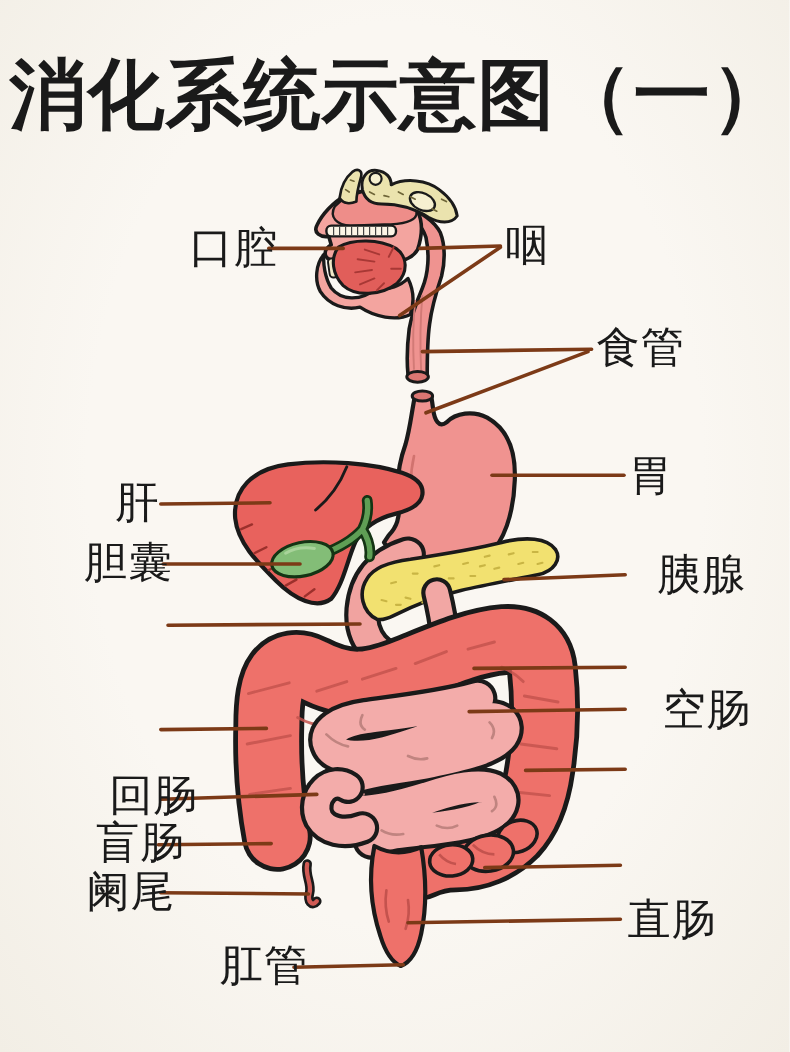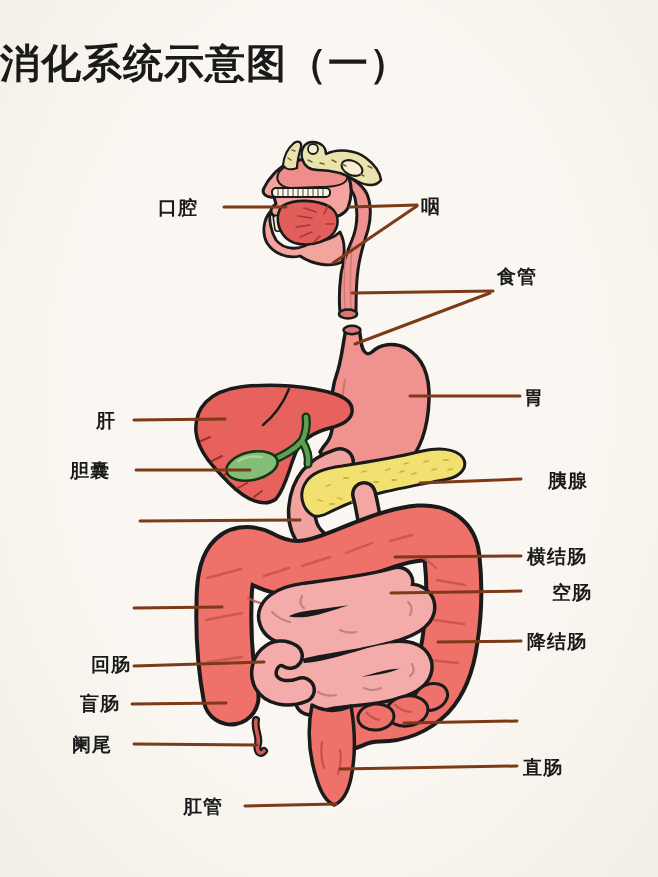--- a/index.html
+++ b/index.html
@@ -4,25 +4,25 @@
 <style>
   html,body{margin:0;padding:0;}
   body{
     width:658px;height:877px;position:relative;overflow:hidden;
     background:radial-gradient(ellipse at 50% 45%, #faf7f2 55%, #f2eee5 100%);
     font-family:"DejaVu Sans","Liberation Sans",sans-serif;
   }
   #stage{position:absolute;left:0;top:0;width:658px;height:877px;}
   svg{position:absolute;left:0;top:0;}
   .title{
-    position:absolute;left:0;top:36px;width:658px;text-align:left;
-    font-size:40px;font-weight:900;letter-spacing:1px;color:#1a1a1a;
+    position:absolute;left:0;top:36px;width:658px;text-align:right;
+    font-size:64px;font-weight:900;letter-spacing:1px;color:#1a1a1a;
   }
   .lbl{
-    position:absolute;font-size:19px;font-weight:700;color:#1a1a1a;
+    position:absolute;font-size:36px;font-weight:400;color:#1a1a1a;
     line-height:32px;white-space:nowrap;letter-spacing:1px;
   }
 </style>
 </head>
 <body>
 
 <div id="stage">
 
 <svg width="658" height="877" viewBox="0 0 658 877">
 
@@ -148,27 +148,25 @@
     <line x1="404" y1="723" x2="517" y2="721"></line>
     <line x1="340" y1="769" x2="517" y2="766"></line>
     <line x1="245" y1="806" x2="336" y2="804"></line>
   </g>
 </svg>
 
   <div class="title">消化系统示意图（一）</div>
 
   <div class="lbl" style="left:158px;top:191px">口腔</div>
   <div class="lbl" style="left:421px;top:190px">咽</div>
-  <div class="lbl" style="left:497px;top:260px">食管</div>
+  <div class="lbl" style="left:497px;top:275px">食管</div>
   <div class="lbl" style="left:524px;top:381px">胃</div>
   <div class="lbl" style="left:96px;top:404px">肝</div>
   <div class="lbl" style="left:70px;top:454px">胆囊</div>
   <div class="lbl" style="left:548px;top:464px">胰腺</div>
-  <div class="lbl" style="left:527px;top:540px">横结肠</div>
   <div class="lbl" style="left:552px;top:576px">空肠</div>
-  <div class="lbl" style="left:527px;top:625px">降结肠</div>
   <div class="lbl" style="left:91px;top:648px">回肠</div>
   <div class="lbl" style="left:80px;top:687px">盲肠</div>
   <div class="lbl" style="left:72px;top:728px">阑尾</div>
   <div class="lbl" style="left:523px;top:751px">直肠</div>
   <div class="lbl" style="left:183px;top:790px">肛管</div>
 
 </div>
 
 </body></html>

